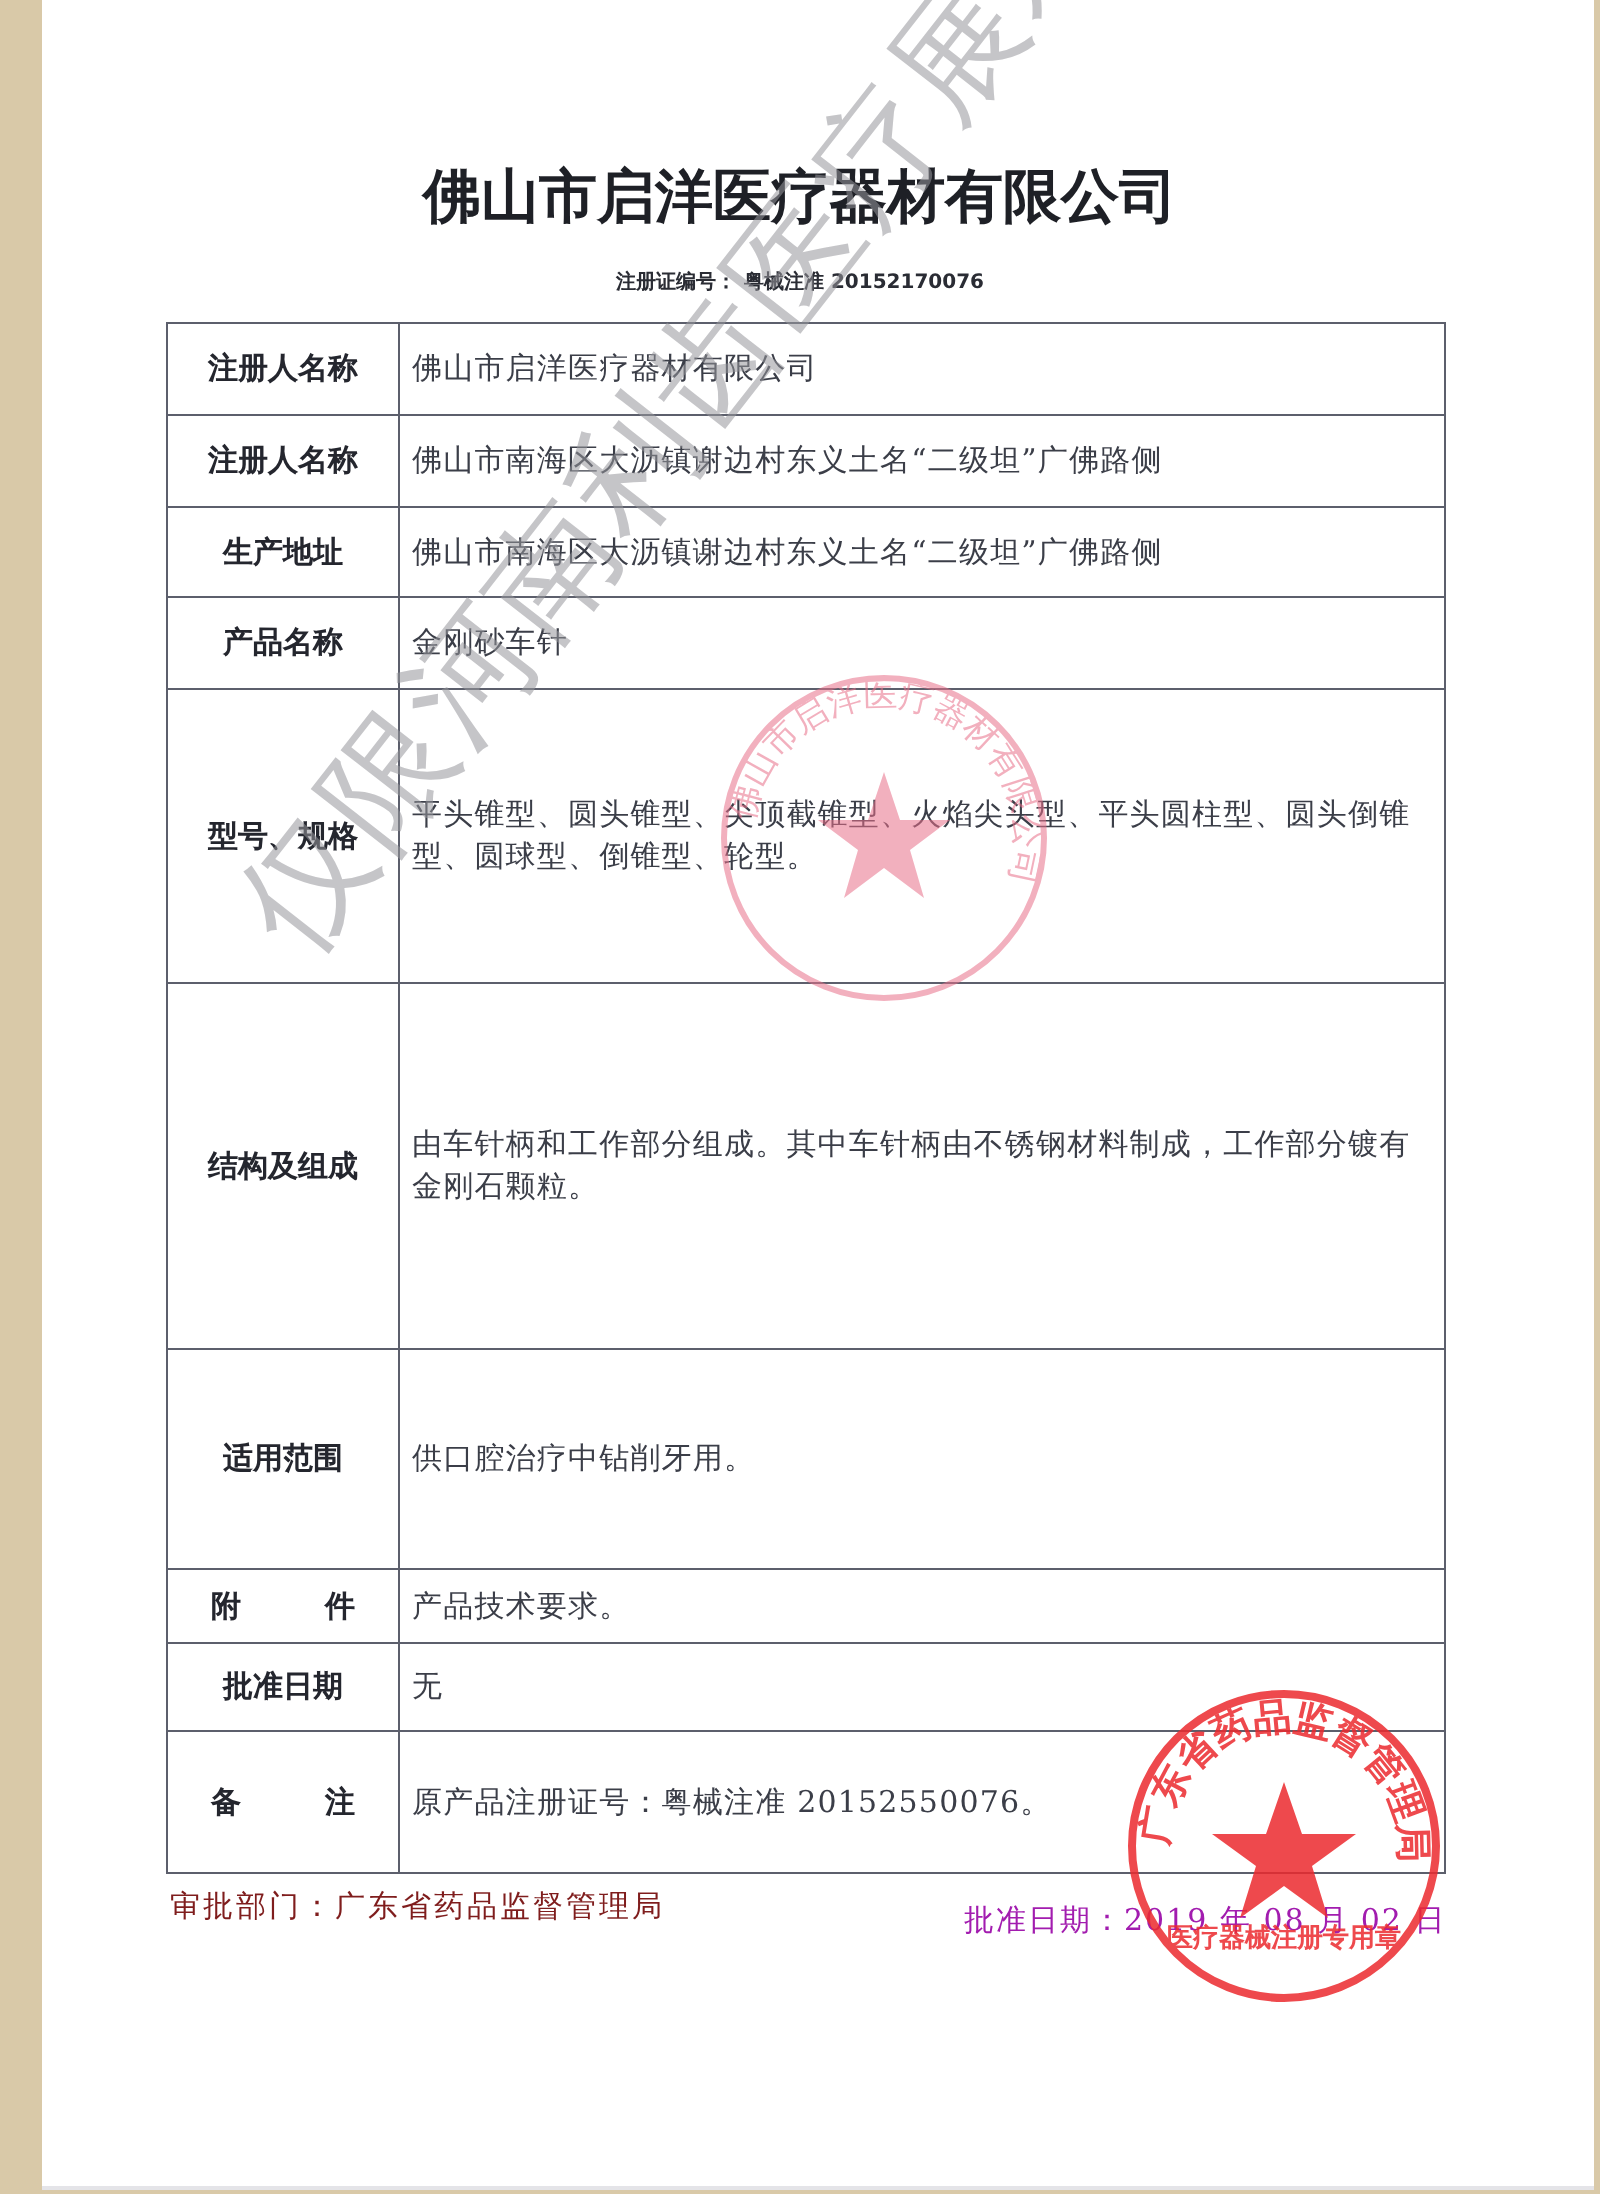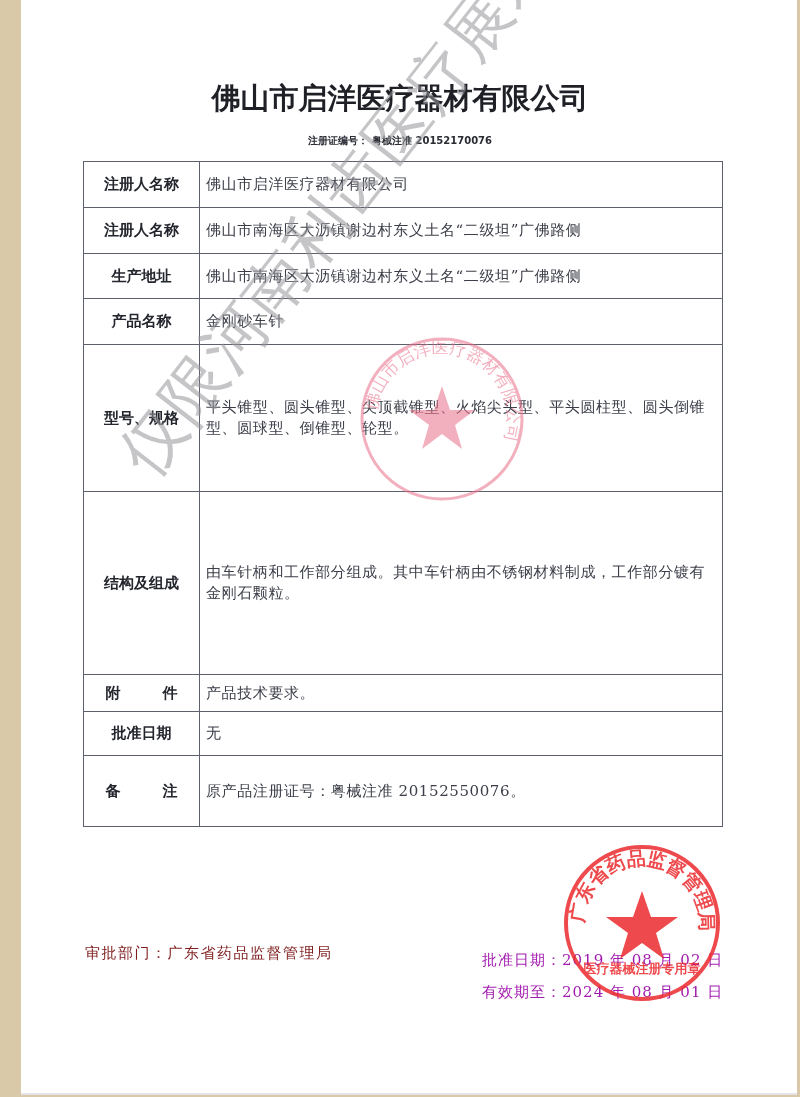--- a/index.html
+++ b/index.html
@@ -105,39 +105,42 @@
     <td class="v">金刚砂车针</td>
   </tr>
   <tr style="height:147px">
     <td class="k">型号、规格</td>
     <td class="v">平头锥型、圆头锥型、尖顶截锥型、火焰尖头型、平头圆柱型、圆头倒锥型、圆球型、倒锥型、轮型。</td>
   </tr>
   <tr style="height:183px">
     <td class="k">结构及组成</td>
     <td class="v">由车针柄和工作部分组成。其中车针柄由不锈钢材料制成，工作部分镀有金刚石颗粒。</td>
   </tr>
+  <tr style="height:110px">
+    <td class="k">适用范围</td>
+    <td class="v">供口腔治疗中钻削牙用。</td>
+  </tr>
   <tr style="height:37px">
     <td class="k"><span class="spread">附件</span></td>
     <td class="v">产品技术要求。</td>
   </tr>
   <tr style="height:44px">
     <td class="k">批准日期</td>
     <td class="v">无</td>
   </tr>
   <tr style="height:71px">
     <td class="k"><span class="spread">备注</span></td>
     <td class="v">原产品注册证号：粤械注准 20152550076。</td>
   </tr>
 </tbody>
   </table>
 
 <div class="footer-left">审批部门：广东省药品监督管理局</div>
 <div class="footer-right">
   <div>批准日期：2019 年 08 月 02 日</div>
-  <div>有效期至：2024 年 08 月 01 日</div>
 </div>
 
 <svg class="seal seal-company" viewBox="0 0 170 170">
   <defs>
     <path id="arcC" d="M 85 85 m -66 0 a 66 66 0 1 1 132 0 a 66 66 0 1 1 -132 0"></path>
   </defs>
   <circle cx="85" cy="85" r="80" fill="none" stroke="#e8708a" stroke-width="3"></circle>
   <text font-size="17" fill="#e8708a" font-family="DejaVu Sans, sans-serif">
     <textPath href="#arcC" startOffset="2%">佛山市启洋医疗器材有限公司</textPath>
   </text>

